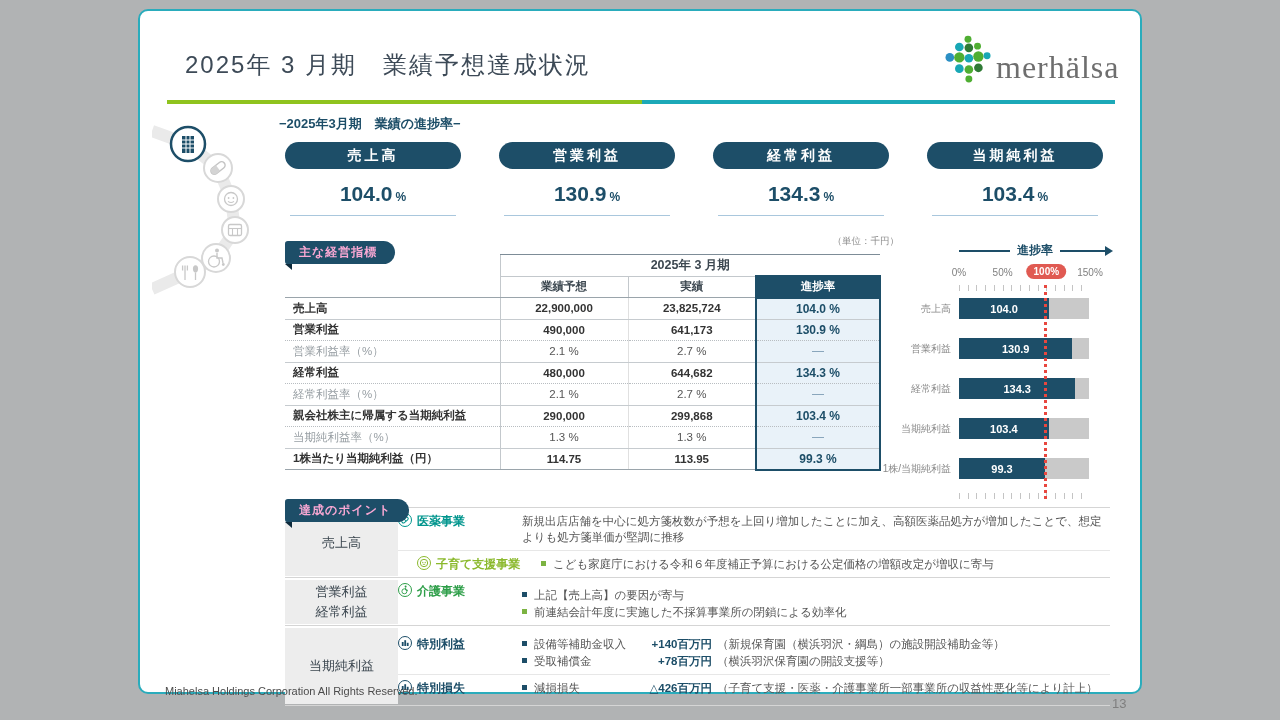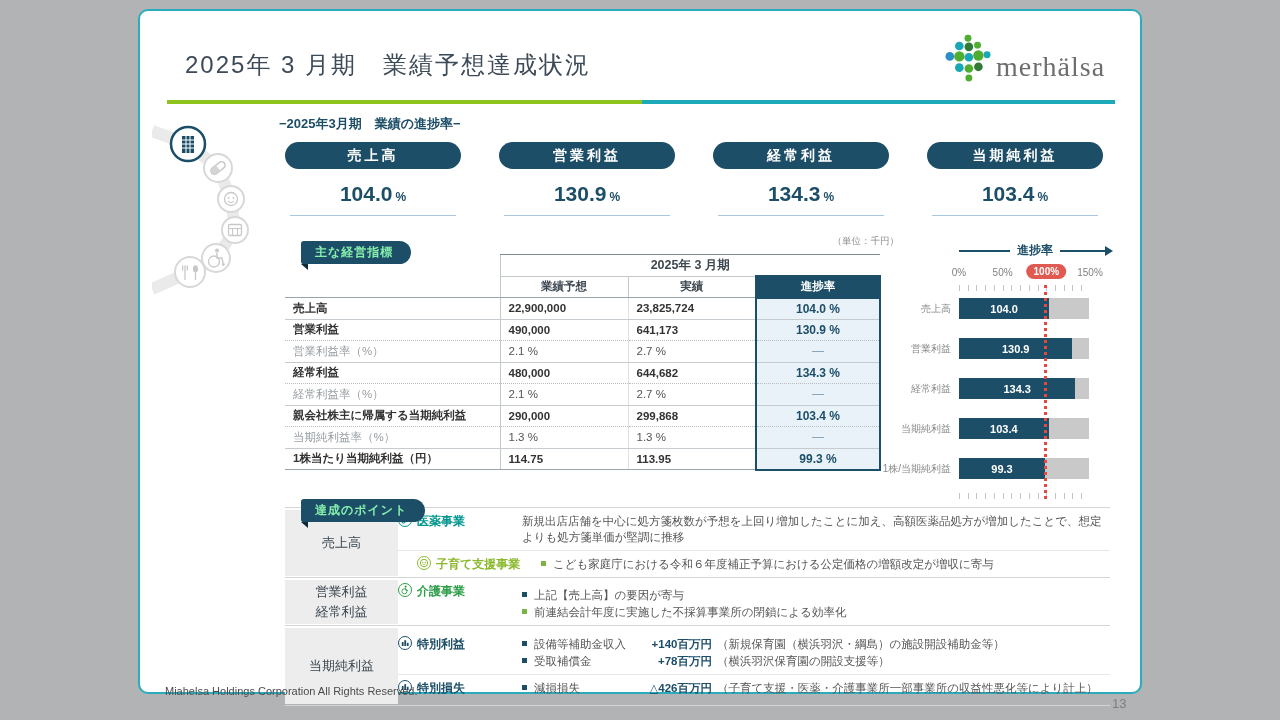--- a/index.html
+++ b/index.html
@@ -5,52 +5,52 @@
   * { margin:0; padding:0; box-sizing:border-box; }
   html,body { width:1280px; height:720px; overflow:hidden; }
   body { background:#b1b3b4; font-family:"Liberation Sans","DejaVu Sans",sans-serif; color:#333; position:relative; }
 
   .card { position:absolute; left:138px; top:9px; width:1004px; height:685px;
           background:#fff; border:2.5px solid #2aacbc; border-radius:10px; }
 
   
   .slide-title { position:absolute; left:45px; top:38px; font-size:24px; color:#3d4a57; letter-spacing:2px; }
   .logo { position:absolute; left:802px; top:22px; display:flex; align-items:center; }
-  .logo-text { font-family:"Liberation Serif","DejaVu Serif",serif; font-size:28px; color:#6e6e6e; margin-left:2px; letter-spacing:1px;margin-top:16px; }
+  .logo-text { font-family:"Liberation Serif","DejaVu Serif",serif; font-size:32px; color:#6e6e6e; margin-left:2px; letter-spacing:1px;margin-top:16px; }
   .divider { position:absolute; left:27px; top:89px; width:948px; height:4px; display:flex; }
   .divider .seg-green { width:475px; background:#8fc31e; }
   .divider .seg-teal  { flex:1; background:#1ca9b8; }
 
   
   .kpi-section-label { position:absolute; left:139px; top:104px; font-size:13px; font-weight:bold; color:#1d4e68; }
   .kpi-row { position:absolute; left:145px; top:131px; display:flex; gap:38px; }
   .kpi-cell { width:176px; text-align:center; }
   .kpi-pill { background:#1d4e68; color:#fff; font-size:14px; font-weight:bold; letter-spacing:3px;
               border-radius:14px; height:27px; line-height:27px; }
   .kpi-value { margin-top:13px; color:#1d4e68; font-weight:bold; font-size:21px; }
   .kpi-value .unit { font-size:12px; font-weight:bold; margin-left:3px; }
   .kpi-underline { width:166px; margin:9px auto 0; border-bottom:1.5px solid #a9c7dd; }
 
   
-  .badge { position:absolute; background:#1d4e68; color:#86efac; font-size:12px; font-weight:bold;
-           letter-spacing:1px; padding:3px 18px 3px 14px; border-radius:3px 12px 12px 3px; z-index:5;margin-left:16px; }
+  .badge { position:absolute; background:#1d4e68; color:#f9a8d4; font-size:12px; font-weight:bold;
+           letter-spacing:1px; padding:3px 18px 3px 14px; border-radius:3px 12px 12px 3px; z-index:5; }
   .badge::after { content:""; position:absolute; left:0; bottom:-6px;
                   border-top:6px solid #0d2a3b; border-left:7px solid transparent; }
 
   
   .unit-note { position:absolute; left:599px; top:224px; width:160px; text-align:right; font-size:9.5px; color:#8a8a8a; }
   table.main { position:absolute; left:145px; top:243px; width:595px; border-collapse:collapse; table-layout:fixed; font-size:11.5px; }
   table.main td, table.main th { height:21.5px; padding:0 8px; }
   .h1-span { border-top:1.5px solid #7d8c97; border-bottom:1px solid #c3c8cc; border-left:1px solid #c3c8cc;
              text-align:center; font-weight:bold; color:#3c4750; font-size:12.5px; }
   th.colhead { border-left:1px solid #c3c8cc; border-bottom:1px solid #9aa4ab; text-align:center; font-weight:bold; color:#3c4750; }
   th.prog-head { background:#1d4e68; color:#fff; border:2px solid #1d4e68; text-align:center; }
   td.lab { color:#333; font-weight:bold; border-right:1px solid #c3c8cc; }
   tr.muted td.lab { color:#979ea3; font-weight:normal; }
-  td.num { text-align:left; padding-right:18px; font-weight:bold; color:#333; border-right:1px solid #e0e0e0;margin-left:9px; }
+  td.num { text-align:center; padding-right:18px; font-weight:bold; color:#333; border-right:1px solid #e0e0e0;margin-left:9px; }
   tr.muted td.num { font-weight:normal; color:#555; }
   td.prog { background:#e9f2f9; border-left:2px solid #1d4e68; border-right:2px solid #1d4e68;
             text-align:center; color:#1d4e68; font-weight:bold; font-size:12px; }
   tr.muted td.prog { color:#7d9cb4; font-weight:normal; }
   tr.sep-solid  td { border-bottom:1px solid #c6cbcf; }
   tr.sep-dotted td { border-bottom:1px dotted #b8bdc1; }
   tr.last td { border-bottom:1.5px solid #9aa4ab; }
   tr.last td.prog { border-bottom:2px solid #1d4e68; }
 
   

